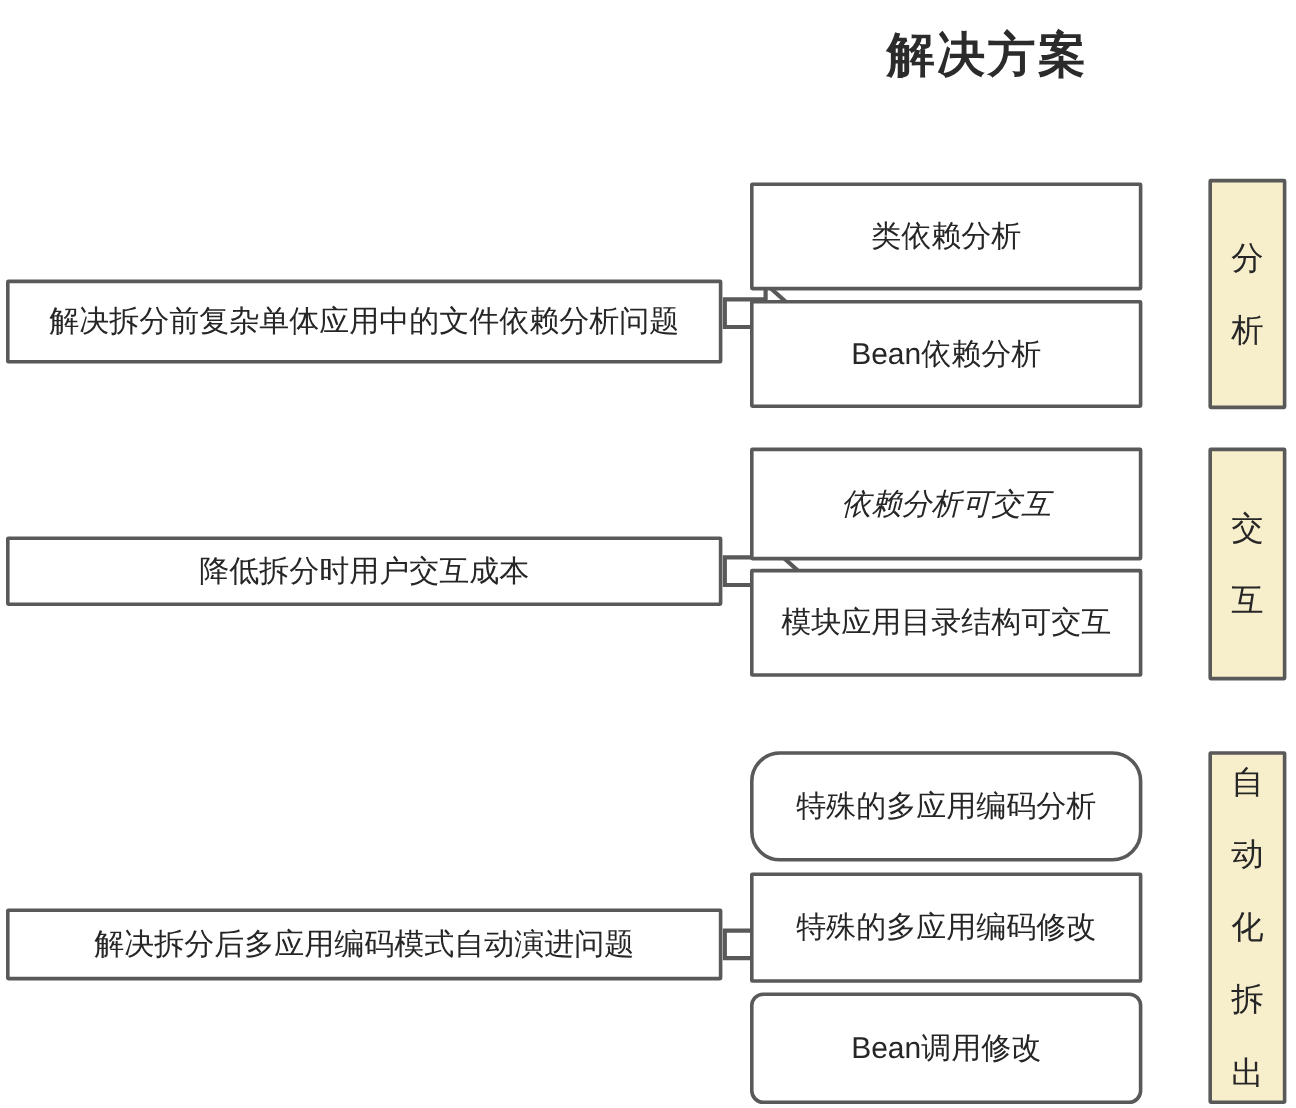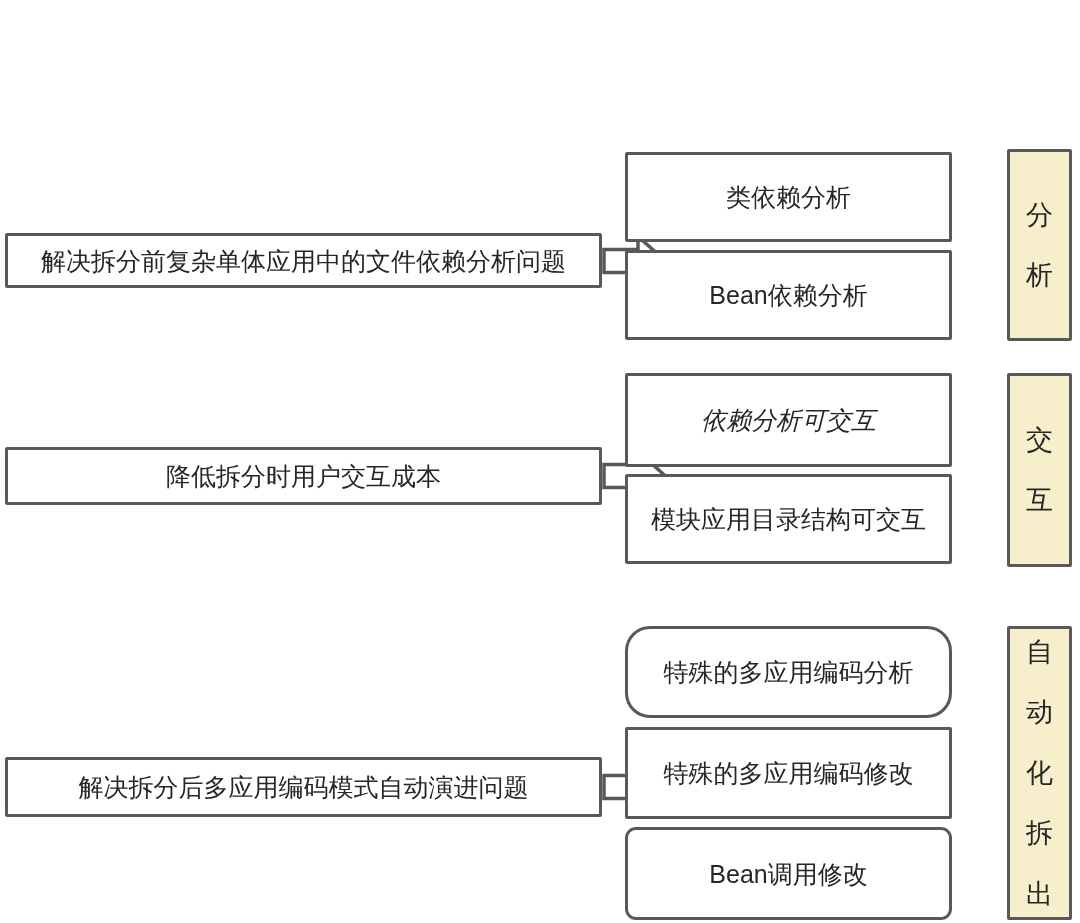--- a/index.html
+++ b/index.html
@@ -42,21 +42,21 @@
   .category-label {
     left: 1007px;
     width: 65px;
     background: var(--label_fill, #F7EECC);
     flex-direction: column;
     gap: 28px;
     font-size: 27px;
   }
 
   
-  .g1-p     { top: 233px; height: 55px; }
+  .g1-p     { top: 233px; height: 70px; }
   .g1-s1    { top: 152px; height: 90px; }
   .g1-s2    { top: 250px; height: 90px; }
   .g1-label { top: 149px; height: 192px; }
   .g1-arrow { top: 234px; }
 
   
   .g2-p     { top: 447px; height: 58px; }
   .g2-s1    { top: 373px; height: 94px; font-style: italic; }
   .g2-s2    { top: 474px; height: 90px; }
   .g2-label { top: 373px; height: 194px; }
@@ -82,20 +82,21 @@
     stroke-width: 3.5;
     stroke-linejoin: miter;
   }
 </style>
 </head>
 <body>
 
 <div class="canvas">
 
 
+  <div class="col-header hdr-solutions">解决方案</div>
 
   <div>
     <div class="box problem-box g1-p">解决拆分前复杂单体应用中的文件依赖分析问题</div>
     <svg class="arrow g1-arrow" viewBox="0 0 66 54" xmlns="http://www.w3.org/2000/svg">
       <path d="M2 15.5 H36 V2.5 L63.5 27 L36 51.5 V38.5 H2 Z"></path>
     </svg>
     <div class="box solution-box g1-s1">类依赖分析</div>
     <div class="box solution-box g1-s2">Bean依赖分析</div>
     <div class="box category-label g1-label">
         <div>分</div>

